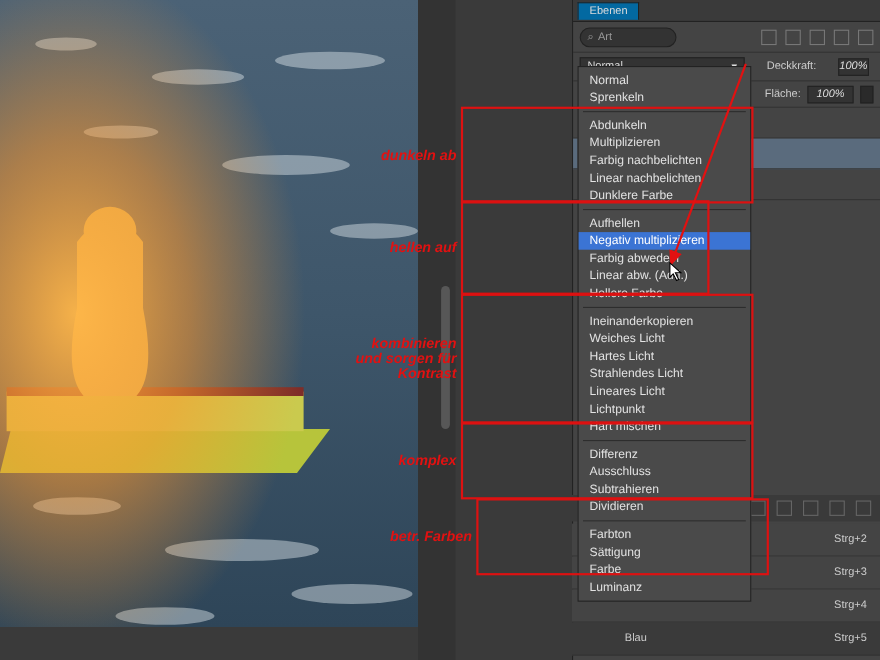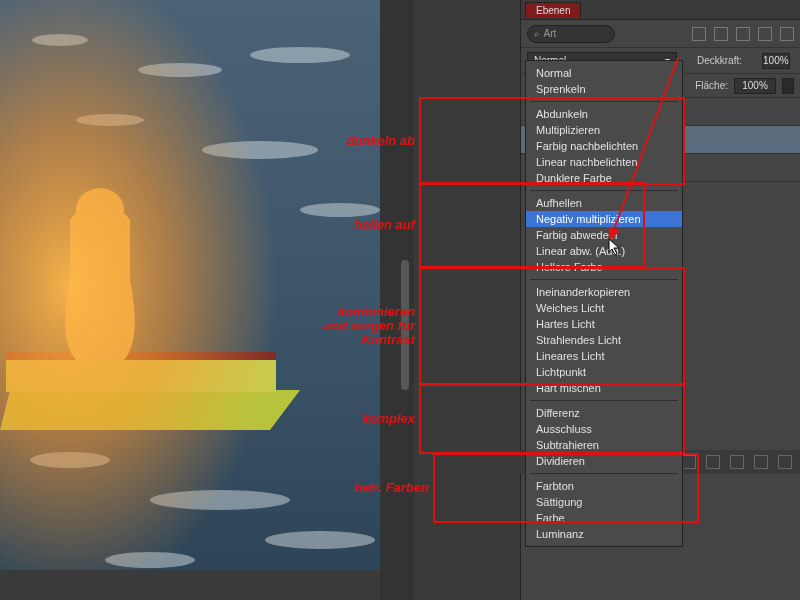--- a/index.html
+++ b/index.html
@@ -23,21 +23,21 @@
   
   .rpanel {
     position: absolute; left: 520px; top: 0; width: 280px; height: 600px;
     background: #444; border-left: 1px solid #222;
   }
   .tabbar {
     height: 20px; background: #3a3a3a; display: flex; align-items: center;
     border-bottom: 1px solid #222; padding-left: 4px;
   }
   .tab {
-    background: #7f1d1d; padding: 2px 10px; font-size: 10px; color: #ddd;
+    background: #0369a1; padding: 2px 10px; font-size: 10px; color: #ddd;
     border: 1px solid #222; border-bottom: none;
   }
   .searchrow {
     display: flex; align-items: center; height: 28px; gap: 6px;
     padding: 0 6px; border-bottom: 1px solid #333;
   }
   .search {
     flex: 0 0 88px; height: 18px; background: #333; border: 1px solid #222;
     border-radius: 9px; color: #999; font-size: 10px; padding: 0 6px;
     display: flex; align-items: center; gap: 4px;
@@ -49,21 +49,21 @@
     border-bottom: 1px solid #333; gap: 20px;
   }
   .blenddrop {
     flex: 0 0 150px; height: 18px; background: #333; border: 1px solid #222;
     color: #ddd; font-size: 10px; padding: 0 6px; display: flex;
     align-items: center; justify-content: space-between;
   }
   .lbl { font-size: 10px; color: #ccc; }
   .pct { width: 42px; height: 16px; background: #333; border: 1px solid #222;
     color:#ddd; font-size:10px; display:flex; align-items:center;
-    justify-content:center;}
+    justify-content:center;font-style:italic;}
   .caret { width: 12px; height: 16px; background:#2a2a2a; border:1px solid #222;}
   .fillrow {
     display: flex; align-items: center; justify-content: flex-end; height: 24px;
     padding: 0 6px; gap: 6px; border-bottom: 1px solid #333;
   }
   .layerstub {
     height: 28px; border-bottom: 1px solid #333; color:#bbb; font-size:10px;
     display:flex; align-items:center; padding-left:70px;
   }
   .layerstub.sel{ background:#5a6b7d; color:#fff;}
@@ -192,20 +192,29 @@
 
   <div class="footerbar">
     <div class="foot"></div>
     <div class="foot"></div>
     <div class="foot"></div>
     <div class="foot"></div>
     <div class="foot"></div>
     <div class="foot"></div>
     <div class="foot"></div>
   </div>
+  <div class="shortcuts">
+    <div class="scrow">Strg+2</div>
+    <div class="scrow">Strg+3</div>
+    <div class="scrow">Strg+4</div>
+    <div class="scrow cnv">
+       <span style="margin-right:auto;margin-left:48px">Blau</span>
+       <span>Strg+5</span>
+    </div>
+  </div>
 </div>
 
 <div class="popup" id="popup">
     <div class="grp">
       <div class="item">Normal</div>
       <div class="item">Sprenkeln</div>
     </div>
     <div class="sep"></div>
     <div class="grp">
       <div class="item">Abdunkeln</div>

